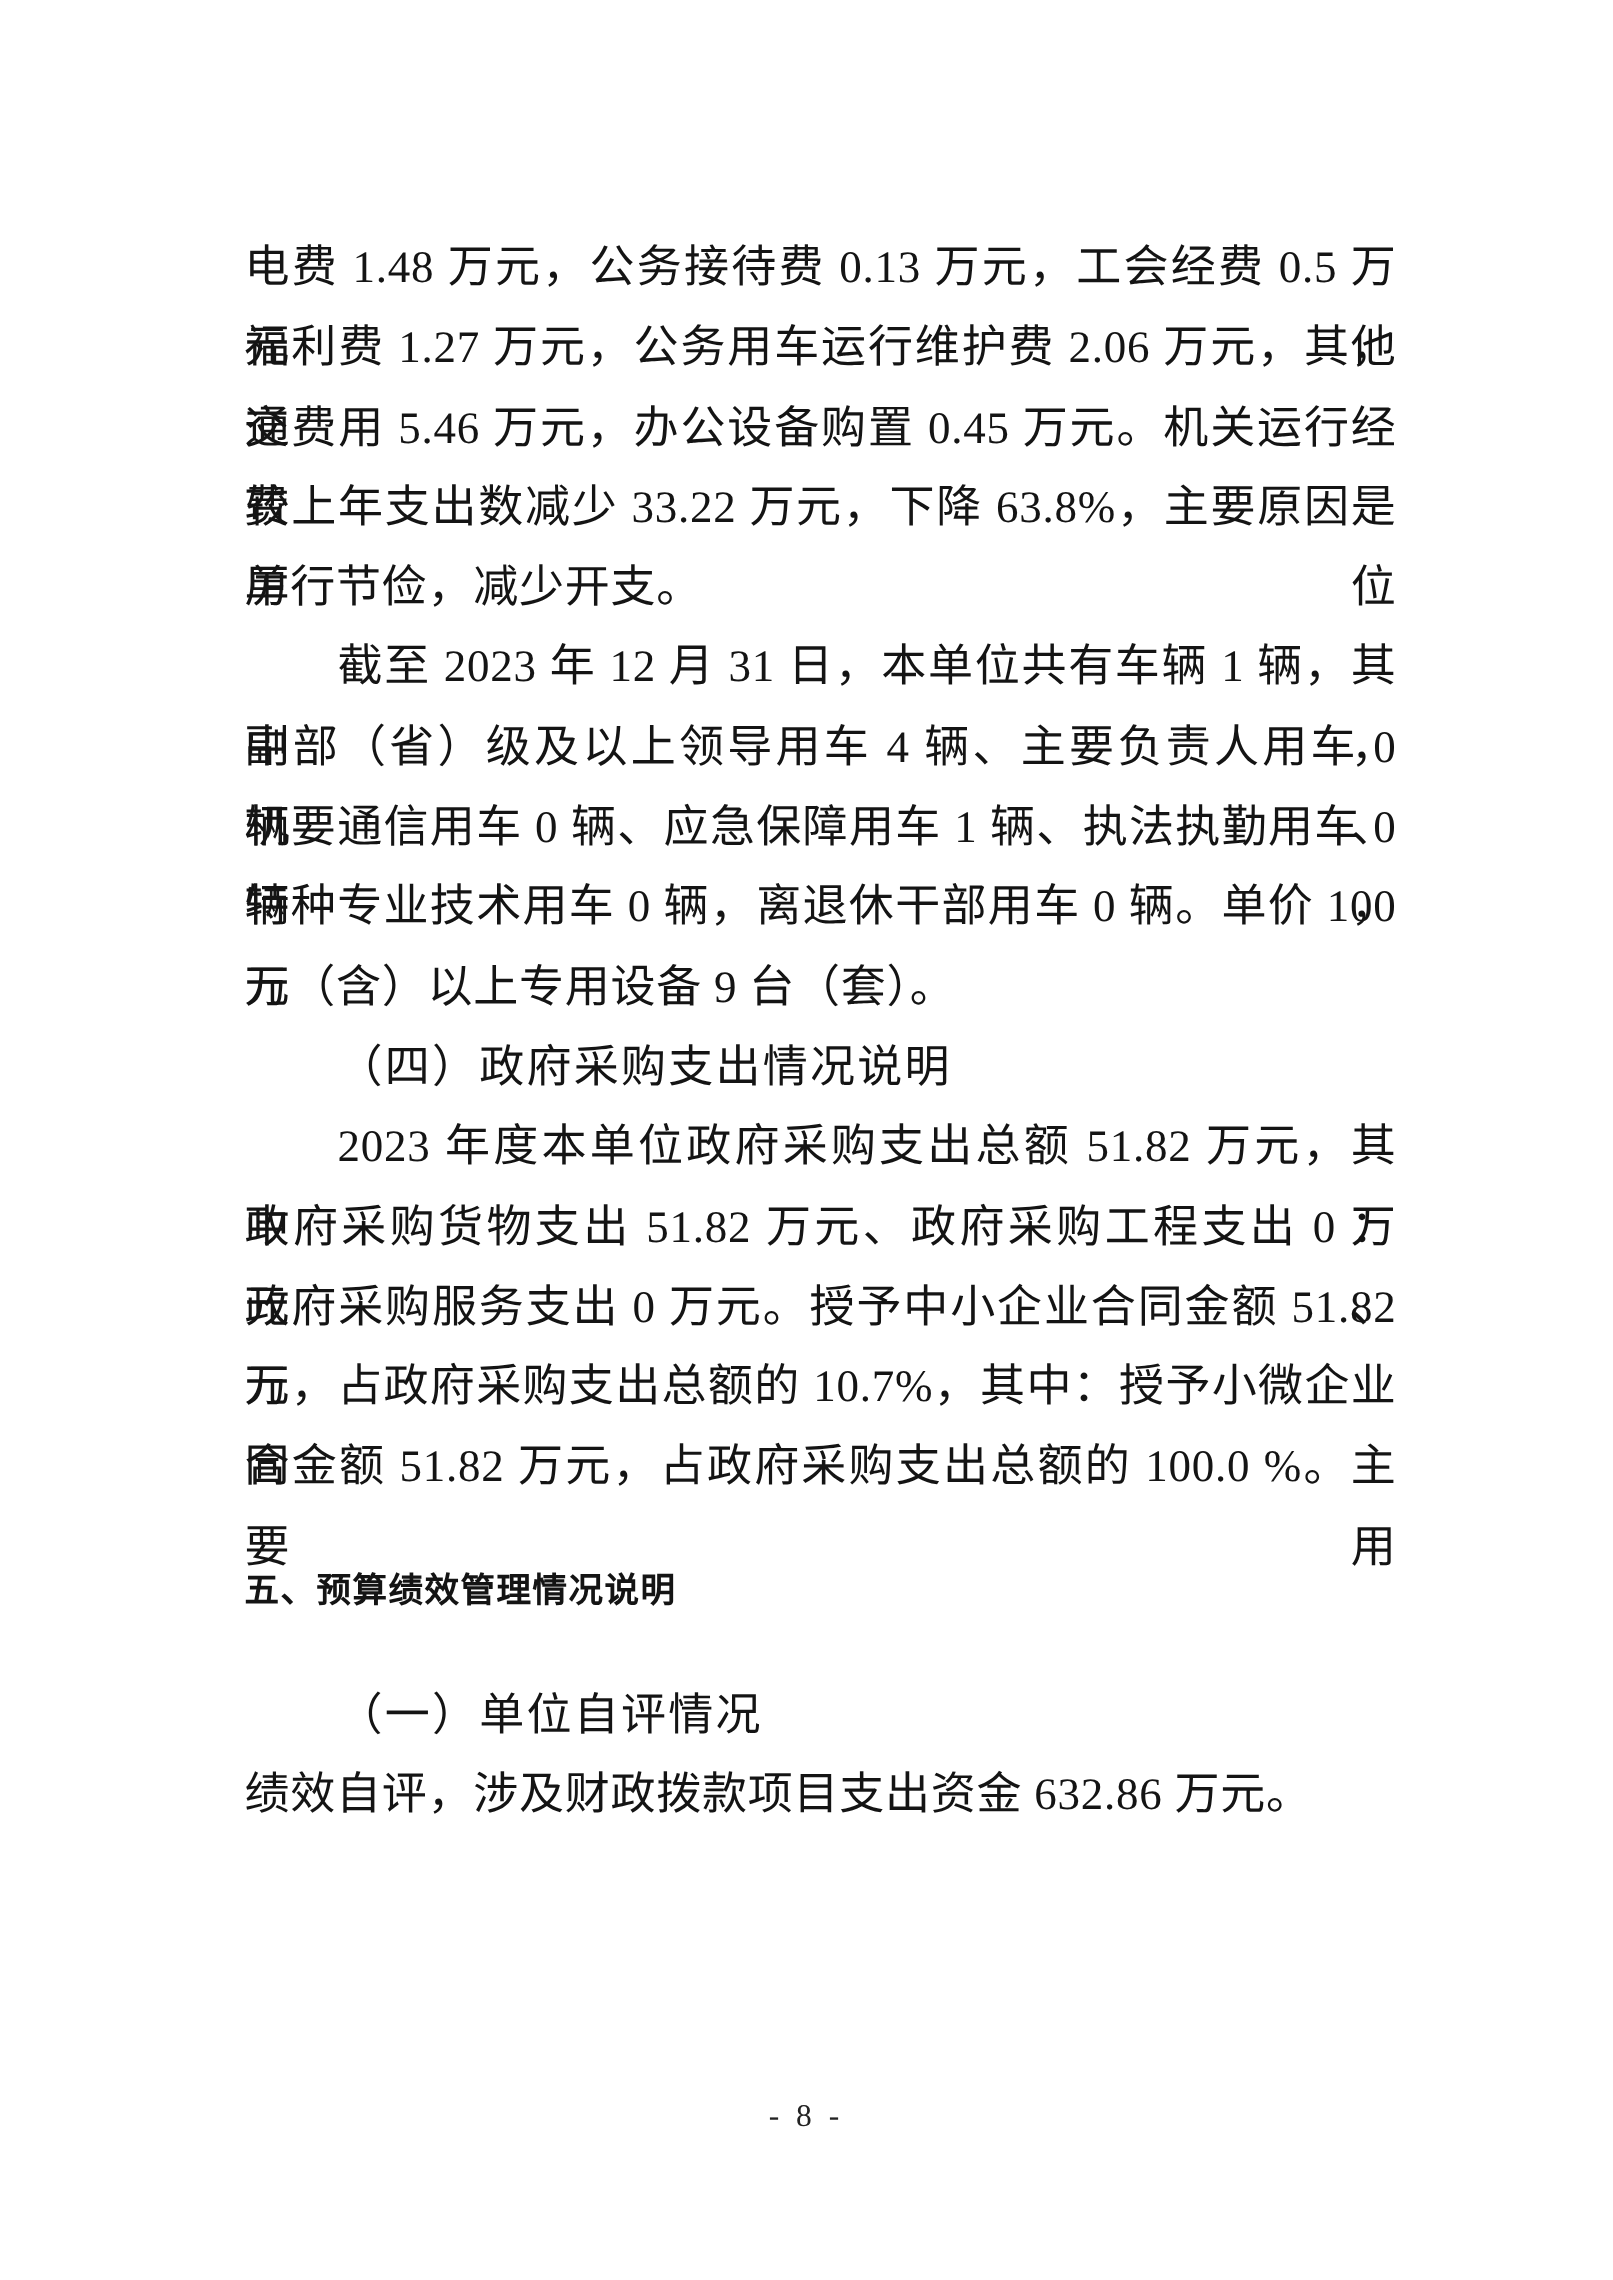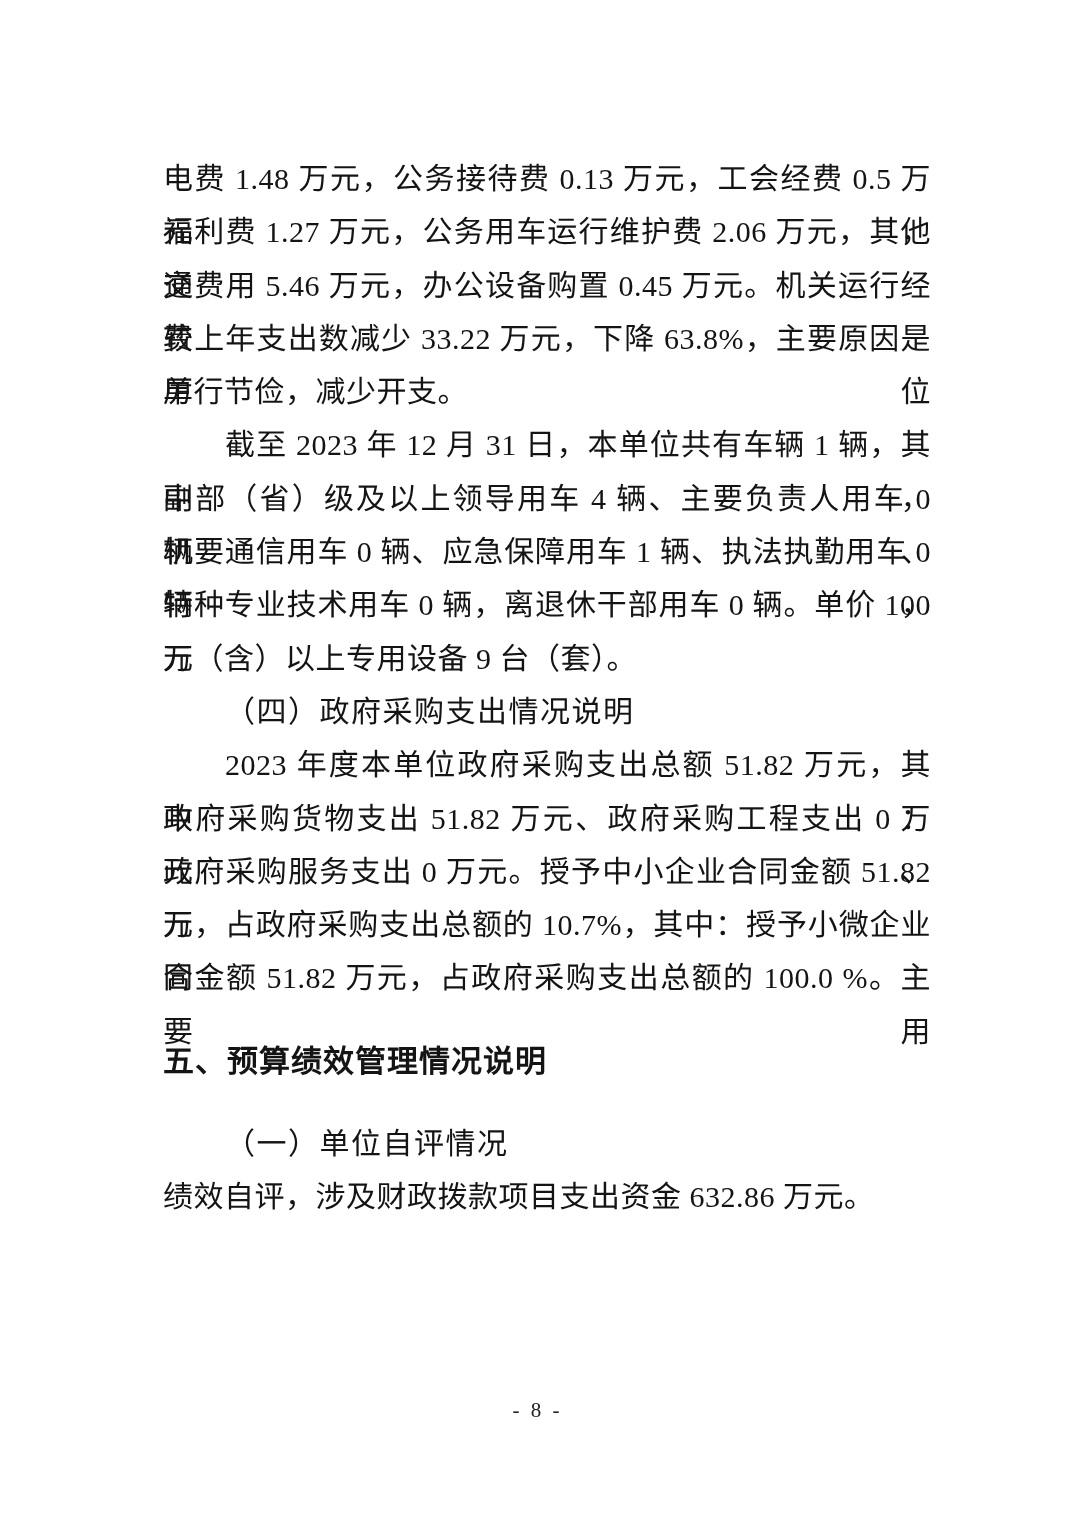--- a/index.html
+++ b/index.html
@@ -33,23 +33,23 @@
     text-align: justify;
     text-align-last: justify;
     text-justify: inter-character;
   }
   
   .ind { text-indent: 62px; }
   
   .kai { letter-spacing: 1.5px; }
   
   .heading {
-    font-family: Liberation Sans, sans-serif;
+    font-family: Liberation Mono, monospace;
     font-weight: 700;
-    font-size: 31px;
+    font-size: 23px;
     line-height: 54px;
     height: 54px;
     margin-top: 30px;
     letter-spacing: 1px;
   }
   .sub { margin-top: 28px; }
   .para-gap { margin-top: 10px; }
   .page-number {
     position: absolute;
     left: 0;

